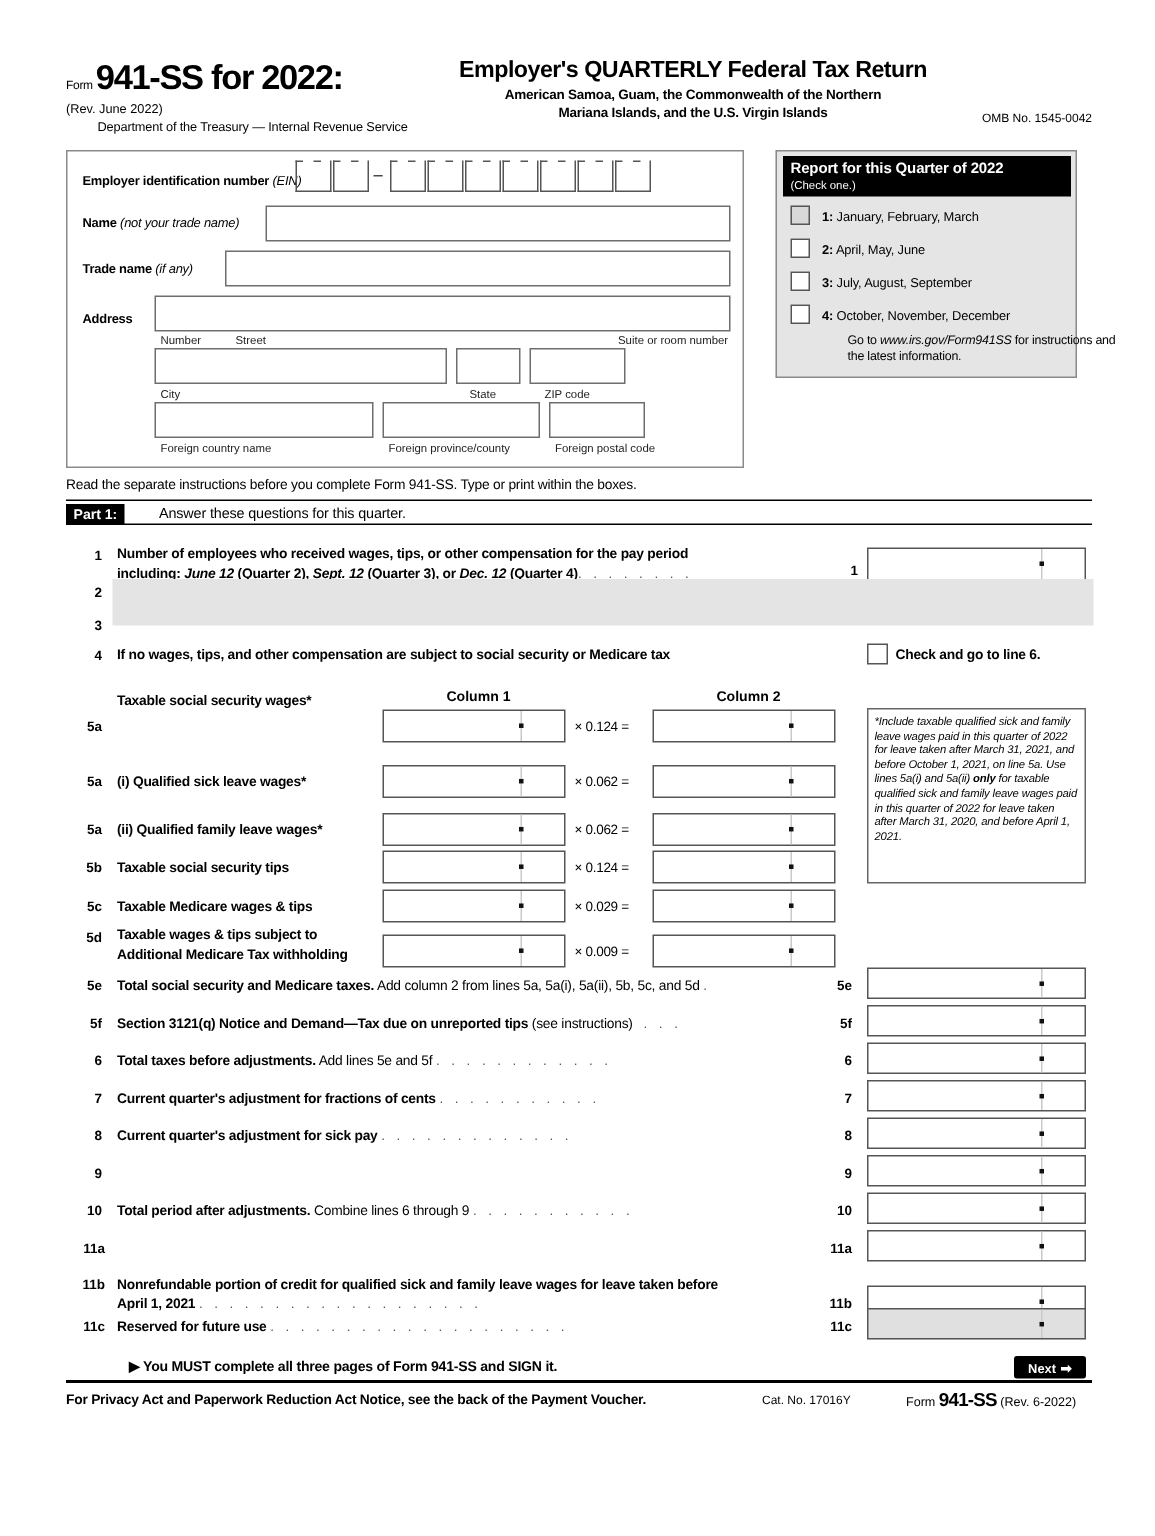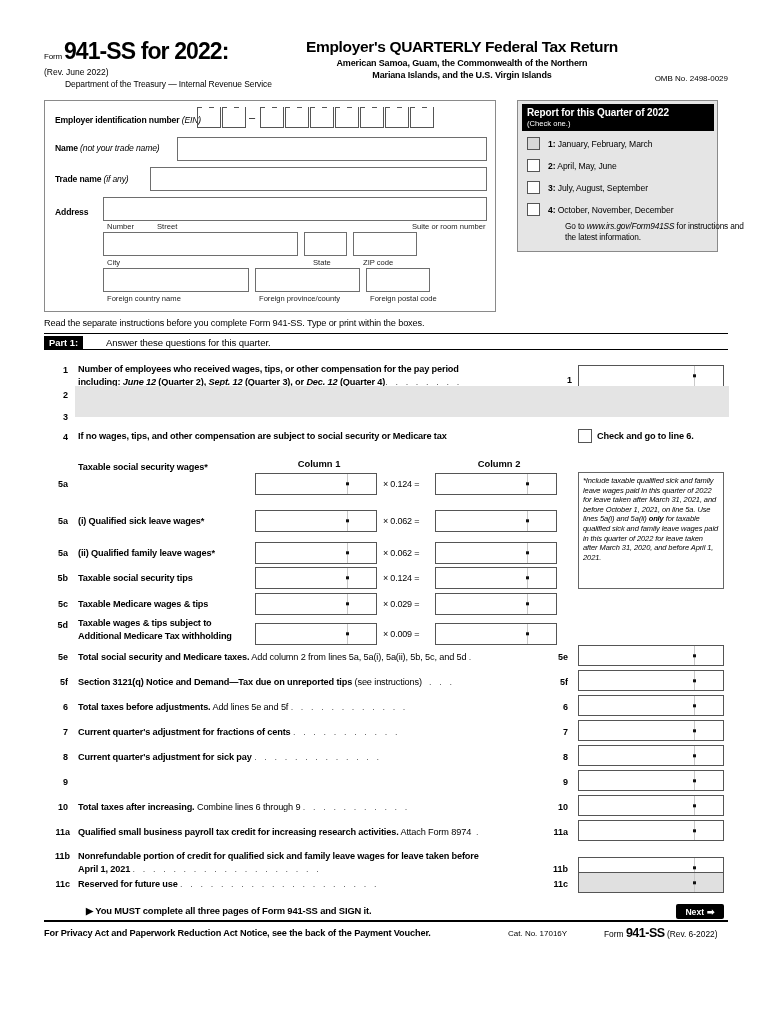--- a/index.html
+++ b/index.html
@@ -112,21 +112,21 @@
       <div class="rev">(Rev. June 2022)</div>
       <div class="dept">Department of the Treasury — Internal Revenue Service</div>
     </div>
     <div class="hdr-mid">
       <div class="title-main">Employer's QUARTERLY Federal Tax Return</div>
       <div class="title-sub">
         <div>American Samoa, Guam, the Commonwealth of the Northern</div>
         <div>Mariana Islands, and the U.S. Virgin Islands</div>
       </div>
     </div>
-    <div class="omb">OMB No. 2498-0029</div>
+    <div class="omb">OMB No. 1545-0042</div>
   </div>
 
   <div class="entity">
 
     <div class="ent-row" style="left:10px; top:14px;">
       <span class="ent-lbl"><span>Employer identification number</span> <i>(EIN)</i></span>
     </div>
     <div class="ein-wrap">
       <span class="ein-cell"></span>
       <span class="ein-cell"></span>
@@ -297,26 +297,25 @@
   <div class="lnum" style="left:48px; top:752px;">8</div>
   <div class="ltxt" style="left:78px; top:752px;"><span>Current quarter's adjustment for sick pay</span> <span class="dots">. . . . . . . . . . . . .</span></div>
   <div class="lnum" style="left:548px; top:752px;">8</div>
   <div class="amtbox" style="left:578px; top:745px; width:146px; height:21px;"></div>
 
   <div class="lnum" style="left:48px; top:777px;">9</div>
   <div class="lnum" style="left:548px; top:777px;">9</div>
   <div class="amtbox" style="left:578px; top:770px; width:146px; height:21px;"></div>
 
   <div class="lnum" style="left:44px; top:802px; width:24px;">10</div>
-  <div class="ltxt" style="left:78px; top:802px;"><span>Total taxes after increasing.</span><span class="nb"> Combine lines 6 through 9</span> <span class="dots">. . . . . . . . . . .</span></div>
+  <div class="ltxt" style="left:78px; top:802px;"><span>Total period after adjustments.</span><span class="nb"> Combine lines 6 through 9</span> <span class="dots">. . . . . . . . . . .</span></div>
   <div class="lnum" style="left:544px; top:802px; width:24px;">10</div>
   <div class="amtbox" style="left:578px; top:795px; width:146px; height:21px;"></div>
 
   <div class="lnum" style="left:40px; top:827px; width:30px;">11a</div>
-  <div class="ltxt" style="left:78px; top:827px;"><span>Qualified small business payroll tax credit for increasing research activities.</span><span class="nb"> Attach Form 8974</span> &nbsp;<span class="dots">.</span></div>
   <div class="lnum" style="left:538px; top:827px; width:30px;">11a</div>
   <div class="amtbox" style="left:578px; top:820px; width:146px; height:21px;"></div>
 
   <div class="lnum" style="left:40px; top:851px; width:30px;">11b</div>
   <div class="ltxt" style="left:78px; top:851px;">Nonrefundable portion of credit for qualified sick and family leave wages for leave taken before</div>
   <div class="ltxt" style="left:78px; top:864px;"><span>April 1, 2021</span> <span class="dots">. . . . . . . . . . . . . . . . . . .</span></div>
   <div class="lnum" style="left:538px; top:864px; width:30px;">11b</div>
   <div class="amtbox" style="left:578px; top:857px; width:146px; height:21px;"></div>
 
   <div class="lnum" style="left:40px; top:879px; width:30px;">11c</div>

